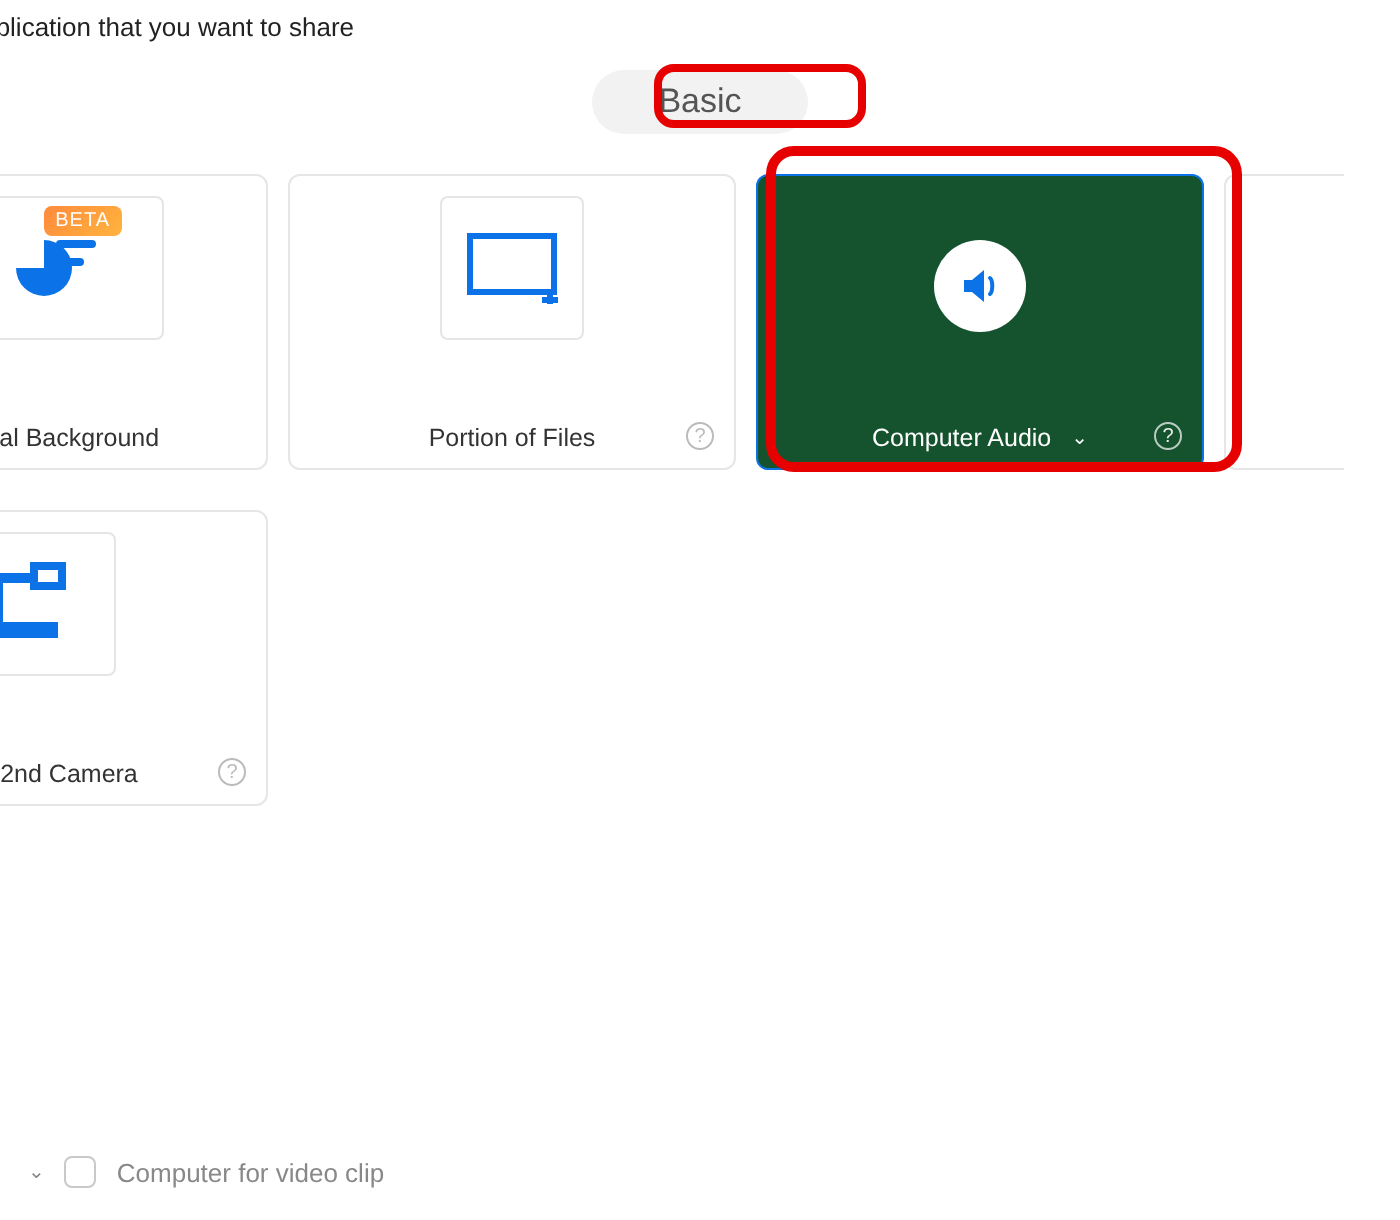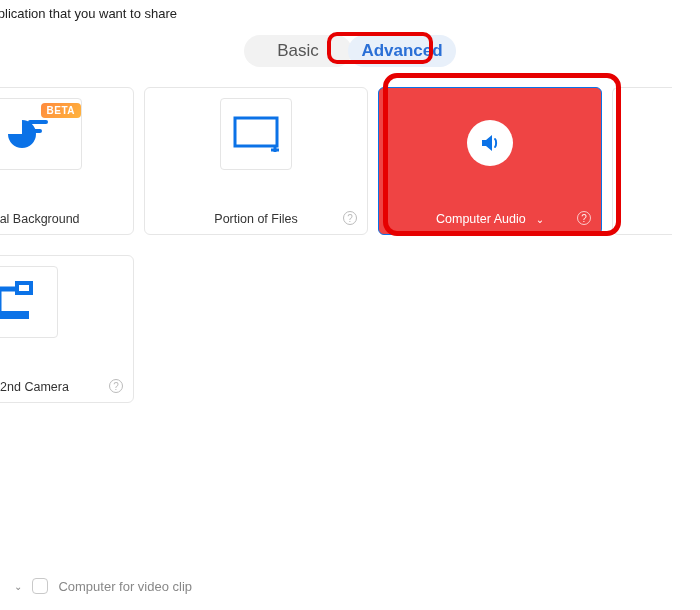--- a/index.html
+++ b/index.html
@@ -5,47 +5,46 @@
   * { box-sizing: border-box; margin: 0; padding: 0; }
   body { font-family: -apple-system, BlinkMacSystemFont, "Segoe UI", Arial, sans-serif; background: #fff; width: 700px; height: 610px; overflow: hidden; position: relative; }
   .subtitle { font-size: 13px; color: #222; padding: 6px 0 6px 0; margin-left: -60px; white-space: nowrap; }
   .tabbar { display: flex; justify-content: center; align-items: center; gap: 0; margin-top: 8px; margin-bottom: 20px; }
   .tab { width: 108px; text-align: center; font-size: 17px; color: #555; padding: 6px 0; background: #f2f2f2; border-radius: 16px; cursor: pointer; }
   .tab + .tab { margin-left: -4px; }
   .tab.active { background: #e8f0fa; color: #2a6fd6; font-weight: 600; }
   .tab-highlight { position: absolute; border: 4px solid #e60000; border-radius: 10px; pointer-events: none; }
   .grid { display: flex; flex-wrap: wrap; gap: 10px; padding: 0 0 0 0; margin-left: -90px; }
   .card { width: 224px; height: 148px; border: 1px solid #e6e6e6; border-radius: 6px; position: relative; background: #fff; cursor: pointer; display: flex; flex-direction: column; align-items: center; justify-content: flex-start; }
-  .card.selected { background: #ef4444; border-color: #0b72e7; }
+  .card.selected { background: #14532d; border-color: #0b72e7; }
   .card.partial-right { width: 60px; border-radius: 6px 0 0 6px; border-right: none; }
   .inner-preview { width: 72px; height: 72px; border: 1px solid #e5e5e5; border-radius: 4px; margin-top: 10px; display: flex; align-items: center; justify-content: center; background: #fff; }
   .card .label-row { position: absolute; bottom: 8px; left: 0; right: 0; text-align: center; font-size: 12.5px; color: #333; display: flex; align-items: center; justify-content: center; gap: 6px; }
   .card.selected .label-row { color: #fff; }
   .help-icon { width: 14px; height: 14px; border: 1px solid #bbb; border-radius: 50%; font-size: 10px; color: #bbb; display: inline-flex; align-items: center; justify-content: center; position: absolute; right: 10px; bottom: 9px; }
   .card.selected .help-icon { border-color: rgba(255,255,255,0.7); color: rgba(255,255,255,0.9); }
   .chevron { font-size: 10px; color: #fff; margin-left: 4px; }
-  .beta { position: absolute; top: 4px; right: 0; background: #f5a623; background: linear-gradient(135deg,#ff8a3d,#ffb43d); color: #fff; font-size: 10px; font-weight: 700; padding: 2px 6px; border-radius: 4px; letter-spacing: .5px; }
+  .beta { position: absolute; top: 4px; right: 20px; background: #f5a623; background: linear-gradient(135deg,#ff8a3d,#ffb43d); color: #fff; font-size: 10px; font-weight: 400; padding: 2px 6px; border-radius: 4px; letter-spacing: .5px; }
   .big-circle { width: 46px; height: 46px; border-radius: 50%; background: #fff; display: flex; align-items: center; justify-content: center; margin-top: 32px; }
   .card-highlight { position: absolute; border: 5px solid #e60000; border-radius: 14px; pointer-events: none; }
   .footer { position: absolute; bottom: 16px; left: 0; right: 0; display: flex; align-items: center; padding-left: 10px; gap: 10px; font-size: 13px; color: #888; }
   .footer .chev { font-size: 10px; color: #888; margin-left: 4px; }
   .checkbox { width: 16px; height: 16px; border: 1.5px solid #c9c9c9; border-radius: 4px; display: inline-block; }
   .svg-icon { display: block; }
   .vb-icon-wrap { position: relative; display:flex; align-items:center; justify-content:center; width:72px; height:72px; }
   .vb-lines { position:absolute; right:10px; top:22px; display:flex; flex-direction:column; gap:5px; }
   .vb-lines span { display:block; height:4px; background:#0b72e7; border-radius:2px; }
 </style>
 </head>
 <body>
 
 <div class="subtitle">v or an application that you want to share</div>
 
 <div class="tabbar">
   <div class="tab">Basic</div>
-  <div class="tab active">Advanced</div>
 </div>
 <div class="tab-highlight" style="left:327px; top:32px; width:106px; height:32px;"></div>
 
 <div class="grid">
 
   <div class="card">
     <div class="inner-preview" style="position:relative; width:120px;">
       <span class="beta">BETA</span>
       <div class="vb-icon-wrap">
         <svg class="svg-icon" width="34" height="34" viewBox="0 0 34 34">

